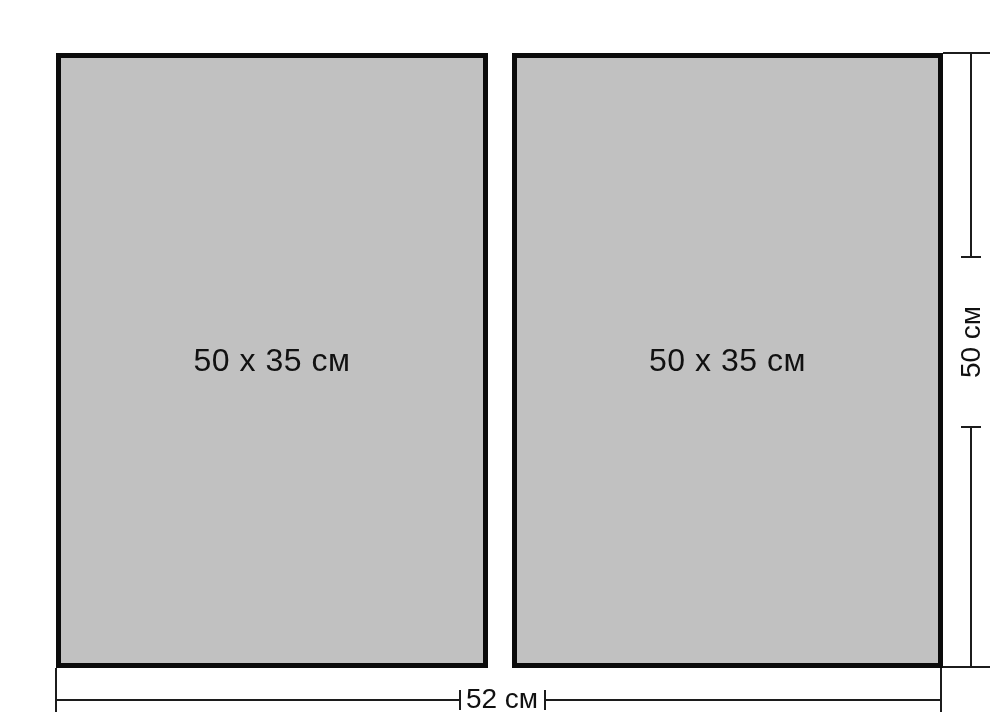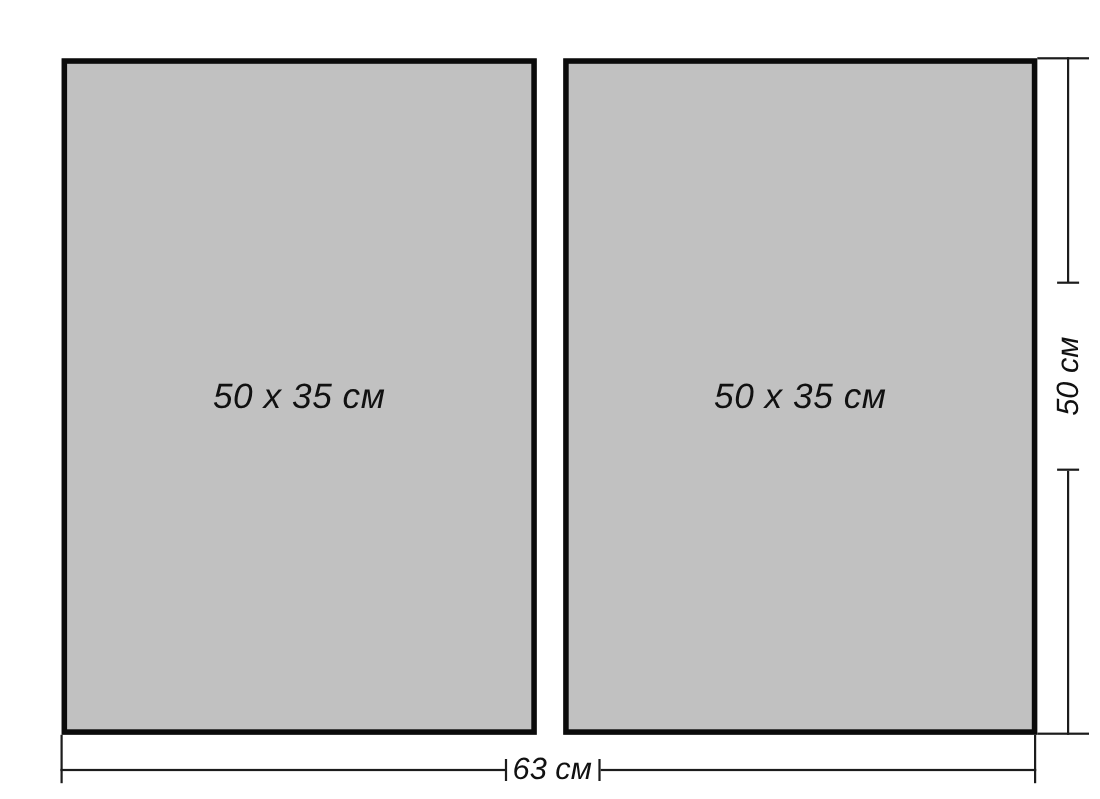--- a/index.html
+++ b/index.html
@@ -4,21 +4,20 @@
 <style>
   html, body { margin: 0; padding: 0; }
   body { font-family: "Liberation Sans", sans-serif; background: #ffffff; }
 
   .canvas {
     position: relative;
     width: 1000px;
     height: 726px;
     background: var(--background, #ffffff);
     overflow: hidden;
-    font-style: italic;
   }
 
   .panel {
     position: absolute;
     top: 53px;
     height: 615px;
     box-sizing: border-box;
     border: 5px solid var(--panel-border, #0b0b0b);
     background: var(--panel-fill, #c1c1c1);
     display: flex;
@@ -70,21 +69,21 @@
   <div class="panel panel-right">
     <span class="panel-label">50 x 35 см</span>
   </div>
 
   <div class="line" style="left:55px;  top:668px; width:2px;   height:44px;"></div>
   <div class="line" style="left:940px; top:668px; width:2px;   height:44px;"></div>
   <div class="line" style="left:55px;  top:699px; width:405px; height:2px;"></div>
   <div class="line" style="left:459px; top:690px; width:2px;   height:20px;"></div>
   <div class="line" style="left:544px; top:690px; width:2px;   height:20px;"></div>
   <div class="line" style="left:546px; top:699px; width:396px; height:2px;"></div>
-  <span class="dim-label width-label">63 см</span>
+  <span class="dim-label width-label">52 см</span>
 
   <div class="line" style="left:943px; top:52px;  width:47px; height:2px;"></div>
   <div class="line" style="left:943px; top:666px; width:47px; height:2px;"></div>
   <div class="line" style="left:970px; top:52px;  width:2px;  height:205px;"></div>
   <div class="line" style="left:961px; top:256px; width:20px; height:2px;"></div>
   <div class="line" style="left:961px; top:426px; width:20px; height:2px;"></div>
   <div class="line" style="left:970px; top:428px; width:2px;  height:240px;"></div>
   <span class="dim-label height-label">50 см</span>
 
 </div>

